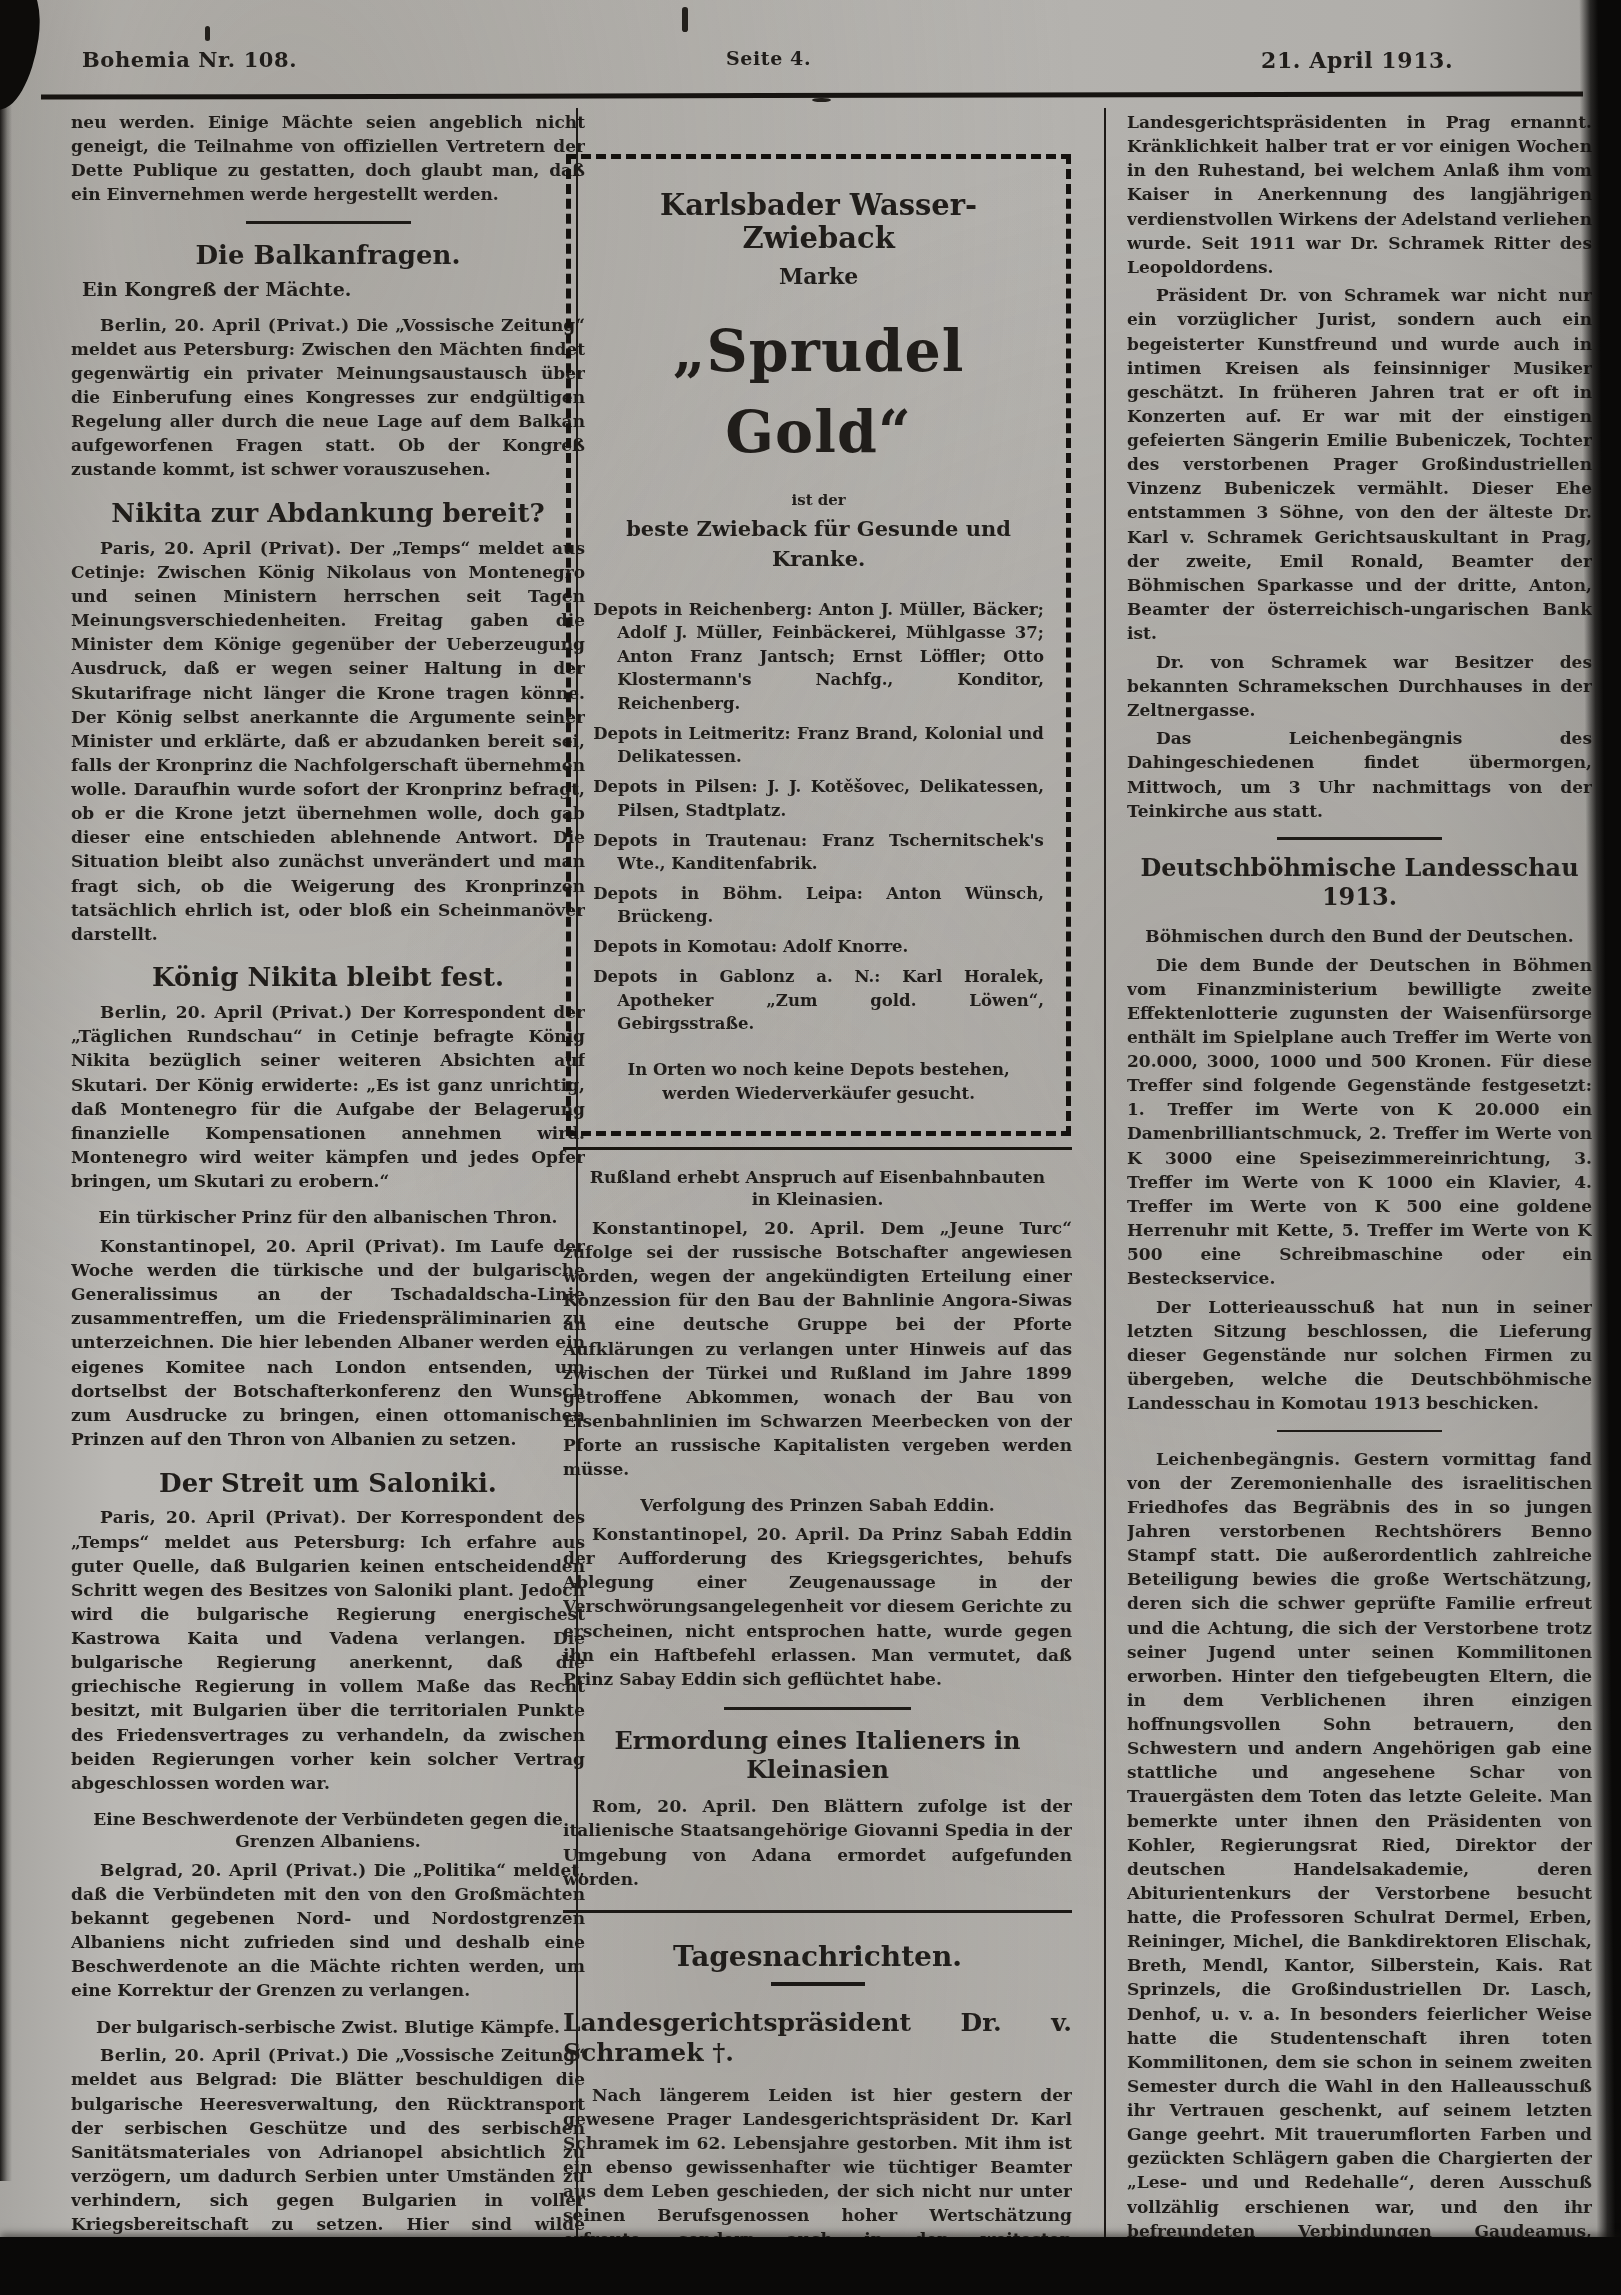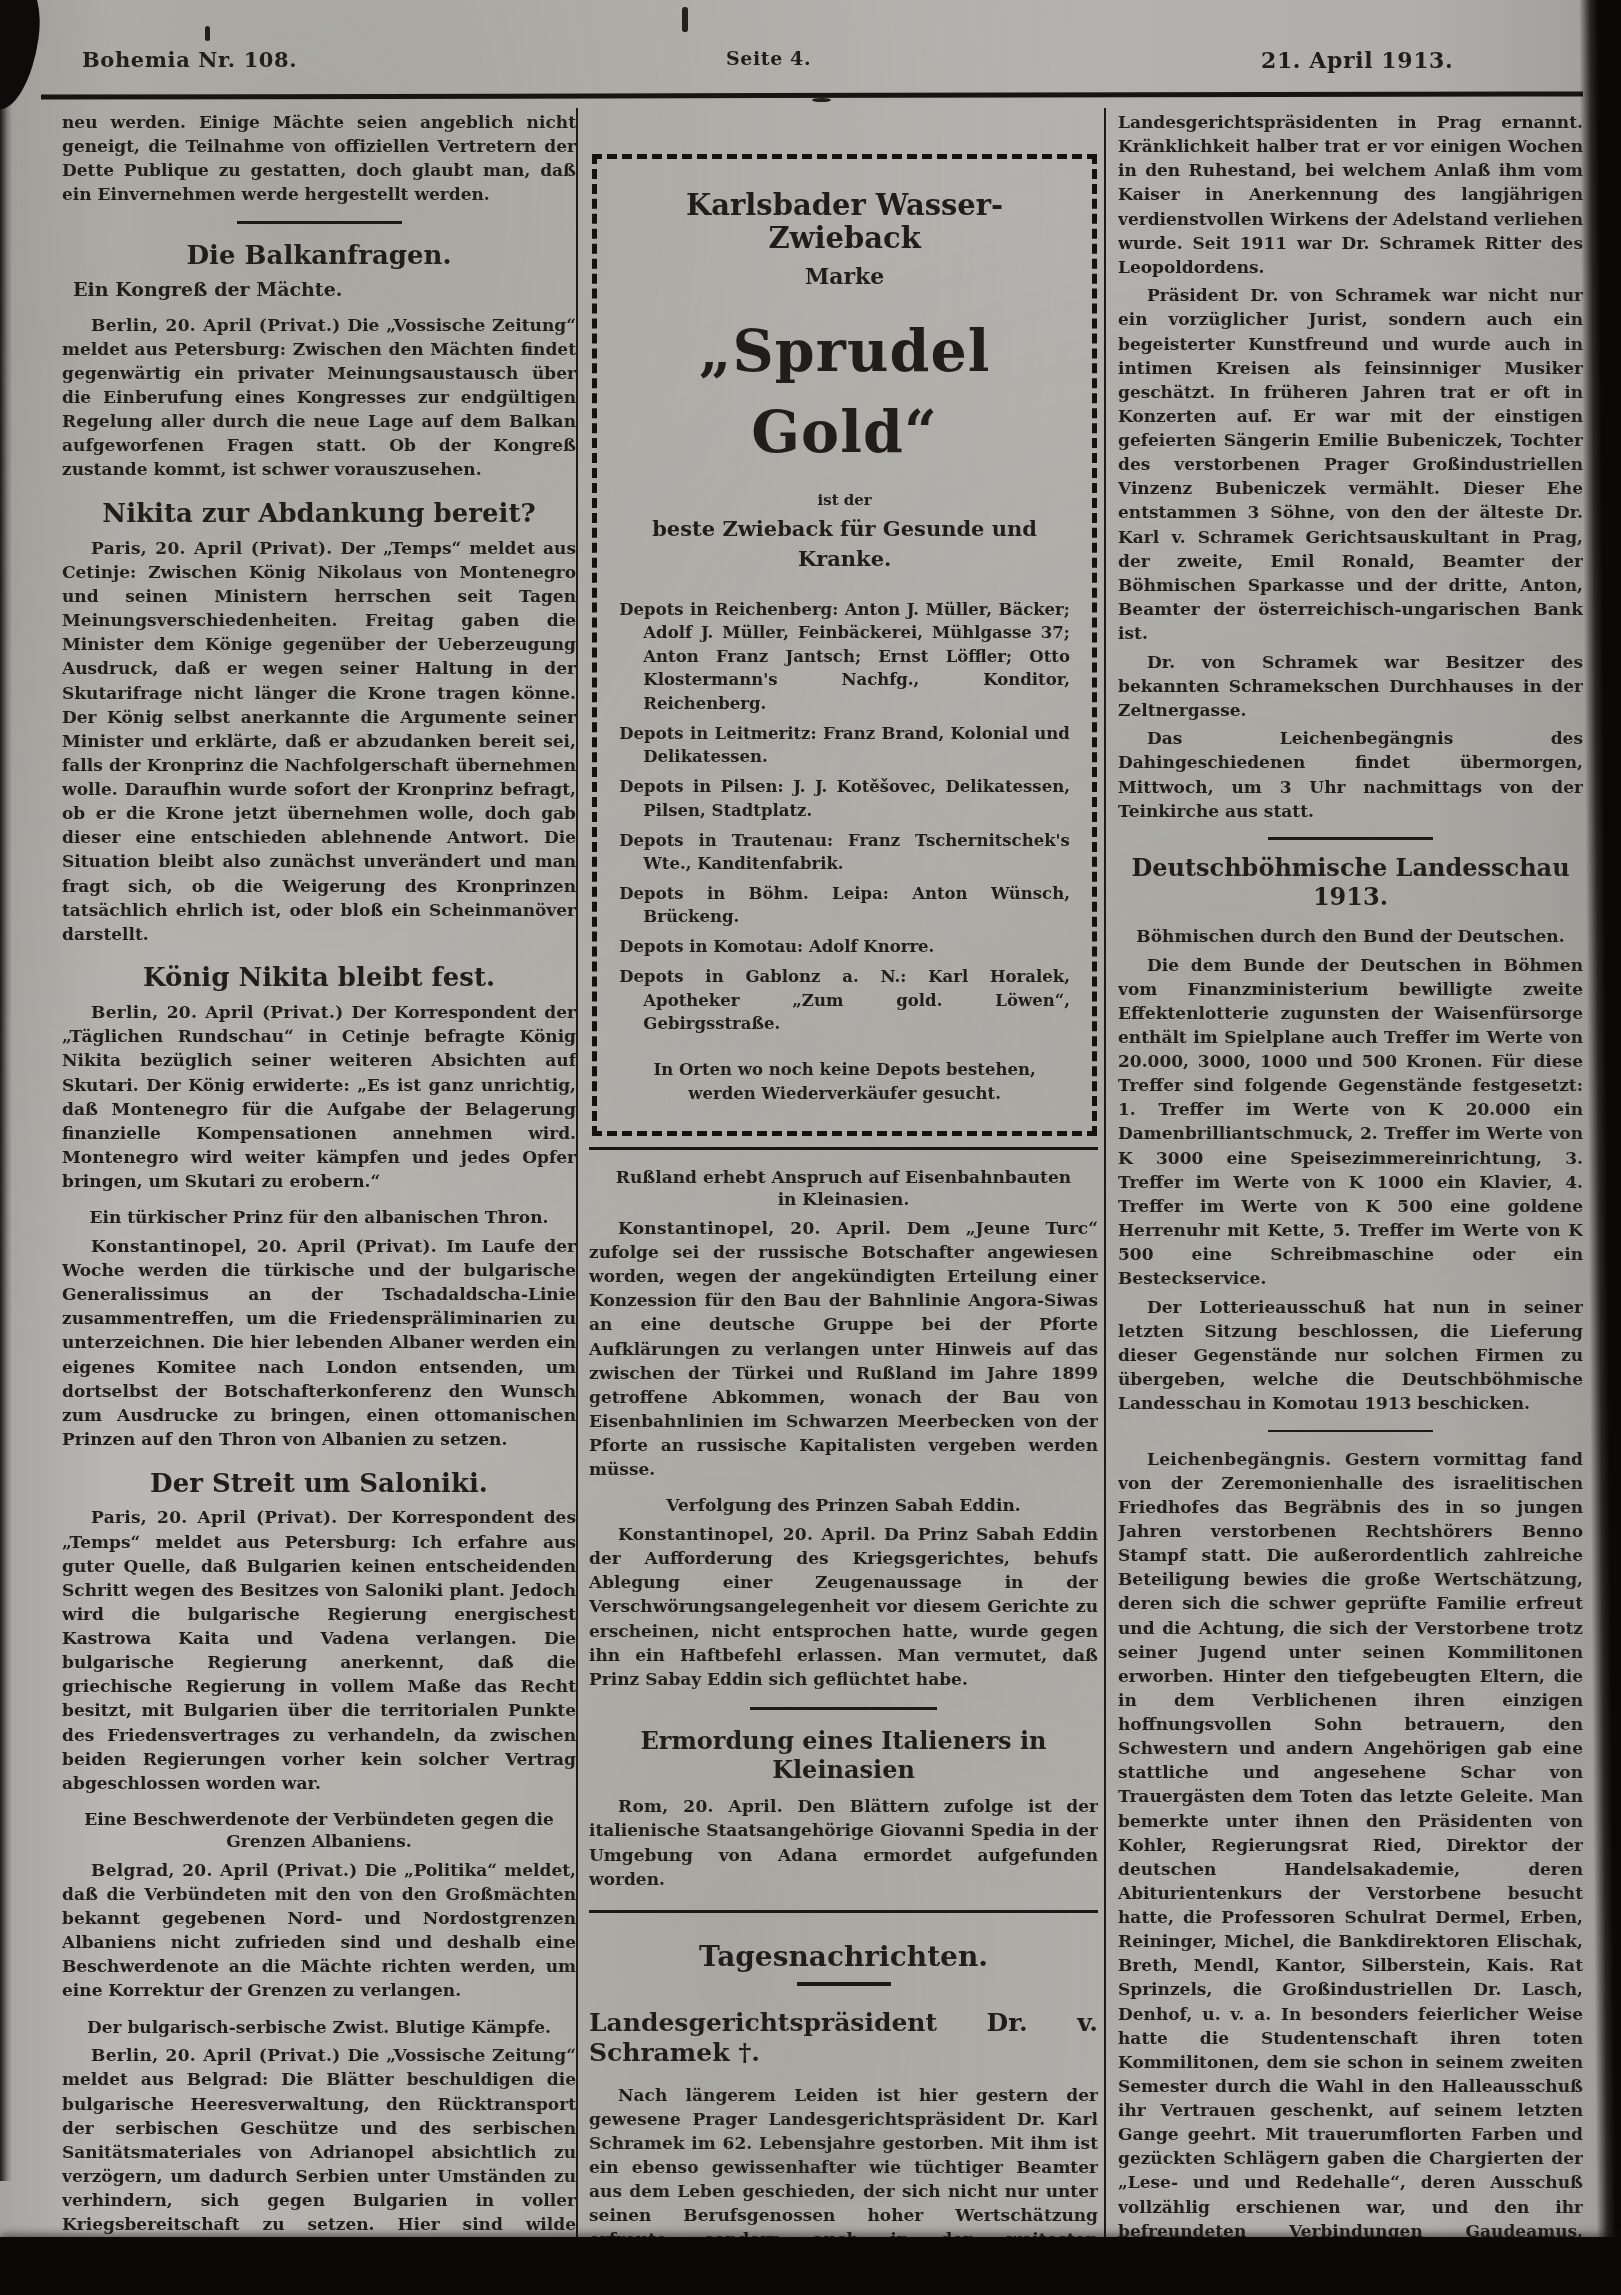--- a/index.html
+++ b/index.html
@@ -32,23 +32,23 @@
   .m-left{left:82px;}
   .m-center{left:726px;font-size:19px;}
   .m-right{left:1261px;font-size:22px;}
   .headrule{position:absolute;left:41px;top:93px;width:1542px;height:5px;background:#171411;
     transform:rotate(-.12deg);z-index:4;}
   .colrule{position:absolute;top:108px;width:2.2px;height:2129px;background:#1c1916;z-index:3;}
   .cr1{left:576px;}
   .cr2{left:1104px;}
   
   .col{position:absolute;top:110px;font-size:17px;line-height:1.42;text-align:justify;
-    font-weight:bold;overflow:hidden;z-index:2;}
+    font-weight:bold;overflow:hidden;z-index:2;margin-left:9px;}
   .col1{left:62px;width:514px;height:2127px;}
-  .col2{left:589px;width:509px;height:2127px;}
+  .col2{left:554px;width:509px;height:2127px;}
   .col3{left:1118px;width:465px;height:2132px;}
   p{margin:0 0 4.4px;text-indent:29px;}
   p.noindent{text-indent:0;}
   .hd1{font-size:26px;line-height:1.2;text-align:center;margin:16.5px 11px 6.6px;text-indent:0;}
   .hd2{font-size:19px;line-height:1.25;text-align:left;margin:0 11px 11px;text-indent:0;}
   .subhd{font-size:17px;line-height:1.3;text-align:center;margin:13.2px 16.5px 5.5px;text-indent:0;}
   .sep{width:165px;height:2.8px;background:#1d1a16;margin:14.3px auto;}
   .sep-mid{width:187px;height:2.8px;background:#1d1a16;margin:16.5px auto;}
   .sep-full{height:3.3px;background:#1b1815;margin:19px 0 16.5px;}
   .dateline{letter-spacing:0.3px;}

